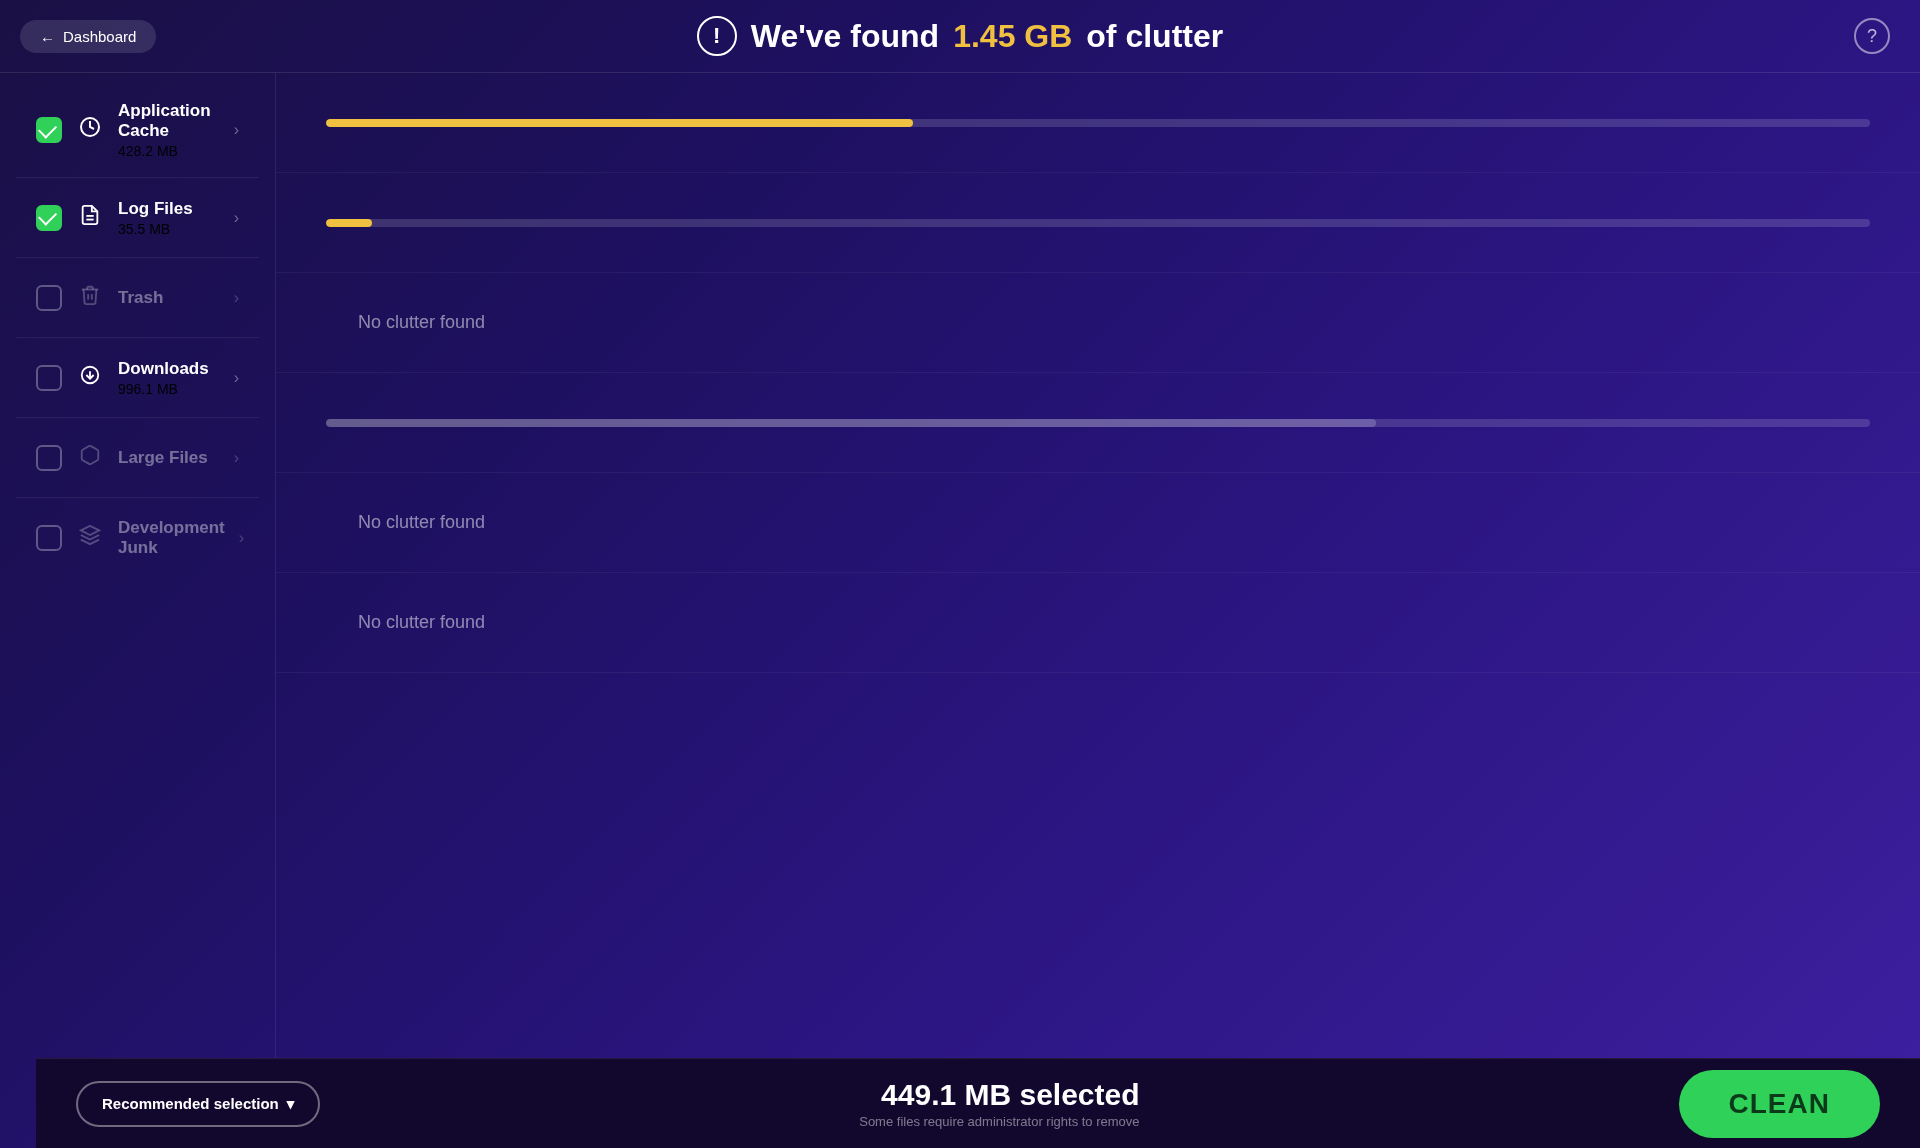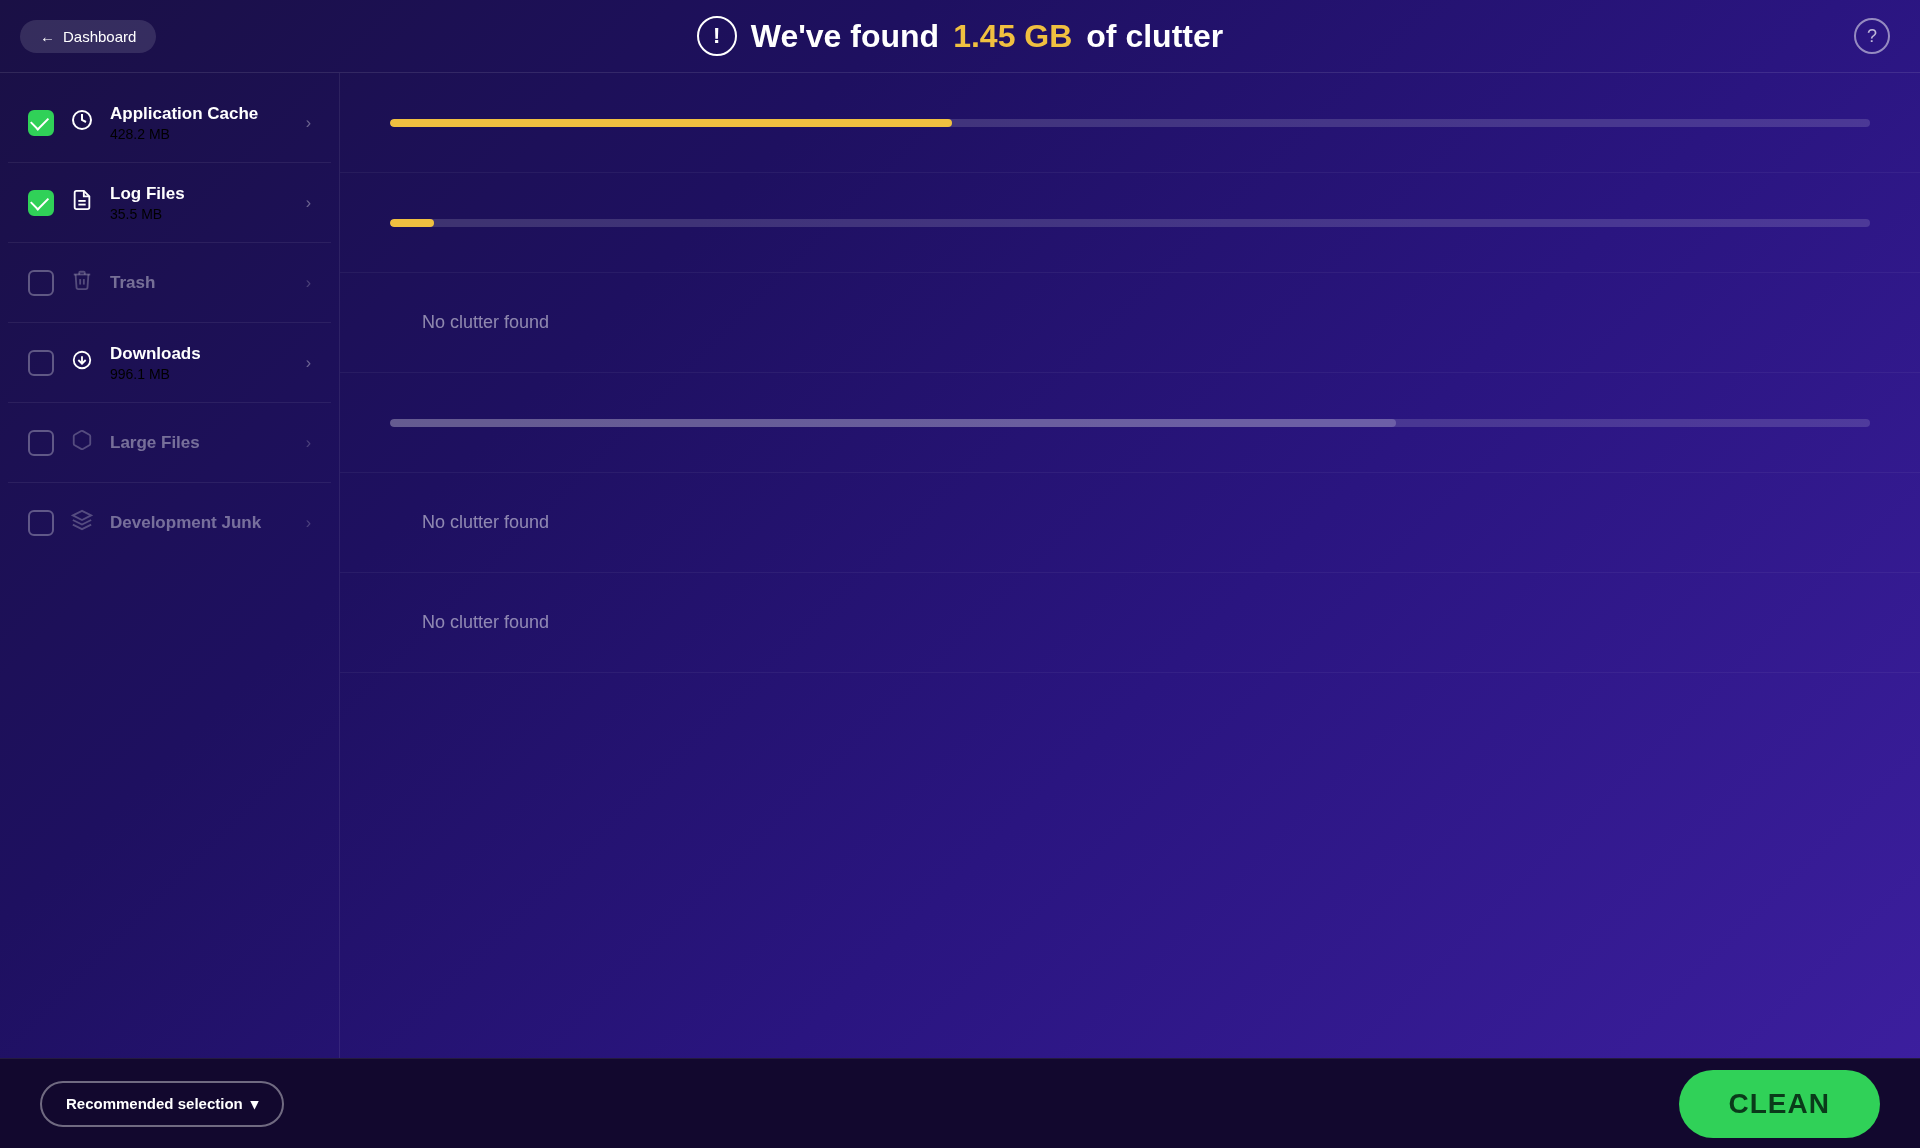--- a/index.html
+++ b/index.html
@@ -82,24 +82,24 @@
     }
 
     
     .main-layout {
       display: flex;
       height: calc(1148px - 72px - 1px - 90px);
     }
 
     
     .sidebar {
-      width: 340px;
+      width: 276px;
       flex-shrink: 0;
       border-right: 1px solid rgba(255,255,255,0.08);
-      padding: 10px 8px;
+      padding: 10px 16px;
     }
     .sidebar-item {
       display: flex;
       align-items: center;
       padding: 18px 20px;
       cursor: pointer;
       border-bottom: 1px solid rgba(255,255,255,0.07);
       gap: 14px;
       min-height: 80px;
     }
@@ -201,20 +201,21 @@
 
     
     .footer {
       height: 90px;
       background: #12082e;
       display: flex;
       align-items: center;
       padding: 0 40px;
       justify-content: space-between;
       border-top: 1px solid rgba(255,255,255,0.08);
+      margin-left: 36px;
     }
     .recommended-btn {
       background: transparent;
       border: 2px solid rgba(255,255,255,0.4);
       border-radius: 30px;
       color: #fff;
       padding: 12px 24px;
       font-size: 15px;
       font-weight: 600;
       cursor: pointer;
@@ -413,16 +414,20 @@
     </div>
 
   </div>
 </div>
 
 <div class="footer">
   <button class="recommended-btn">
     <span>Recommended selection</span>
     <span>▾</span>
   </button>
+  <div class="footer-center">
+    <div class="selected-size">449.1 MB selected</div>
+    <div class="admin-note">Some files require administrator rights to remove</div>
+  </div>
   <button class="clean-btn">
     <span>CLEAN</span>
   </button>
 </div>
 
 </body></html>

